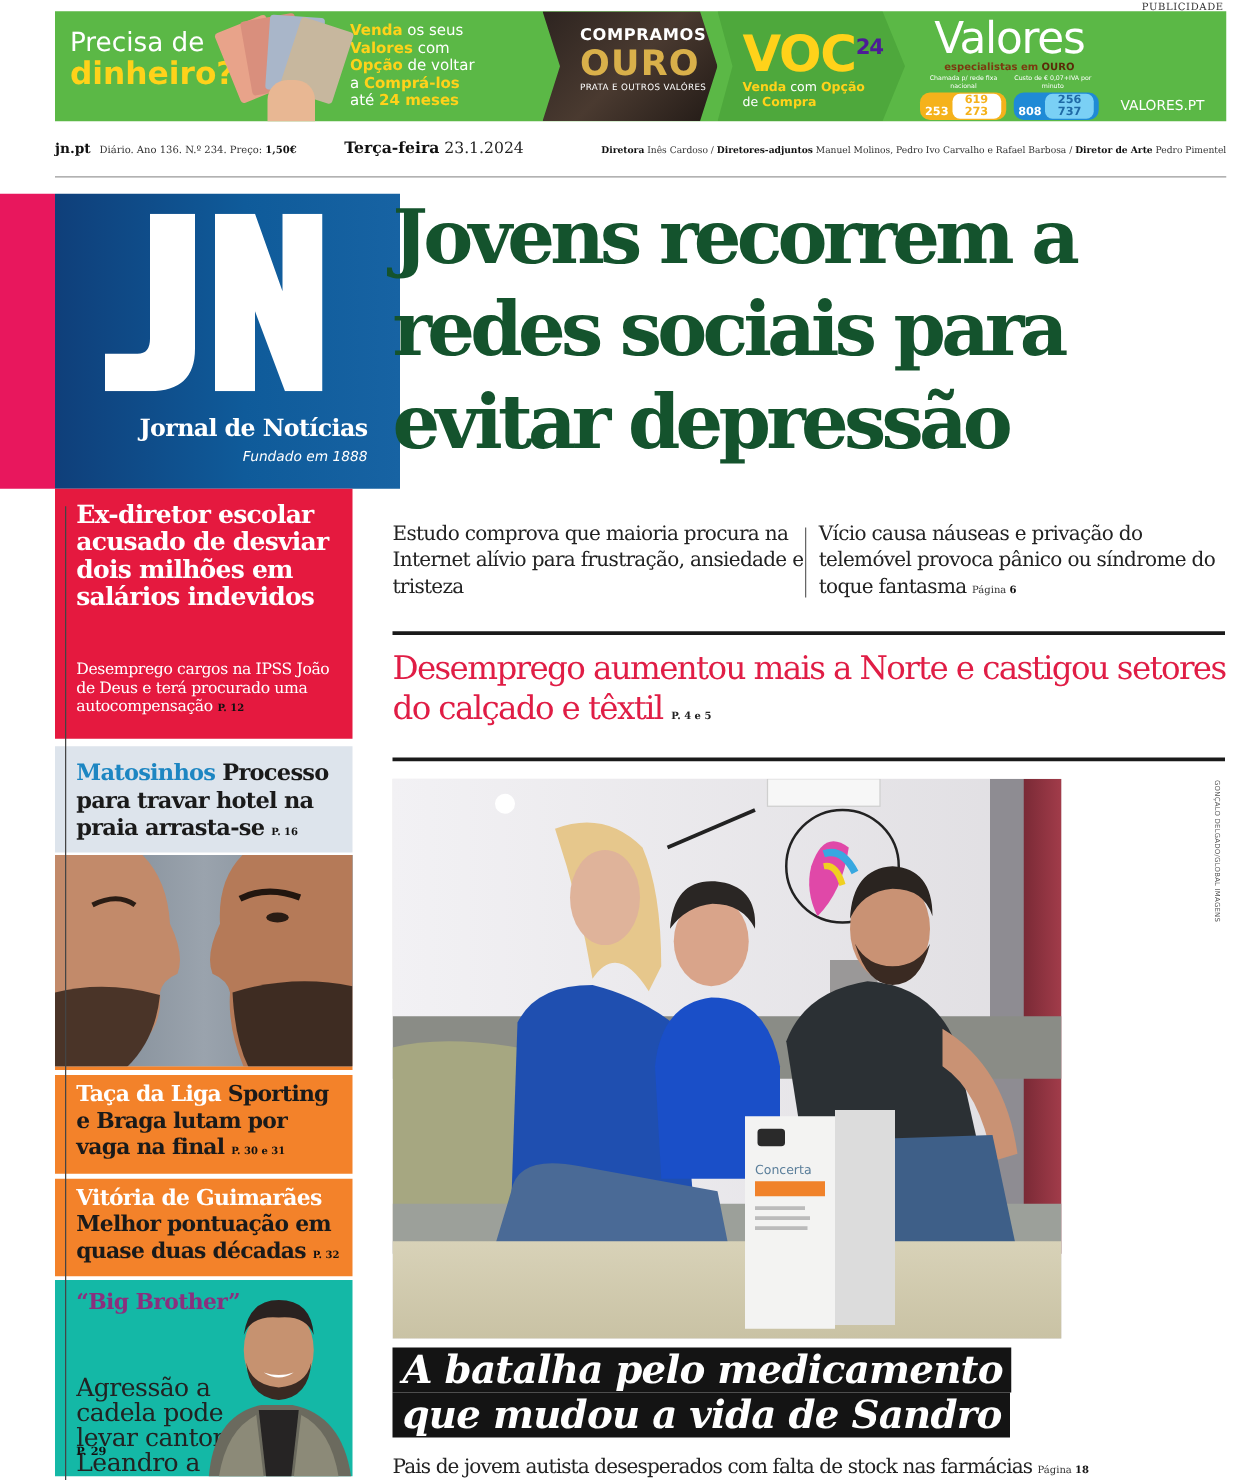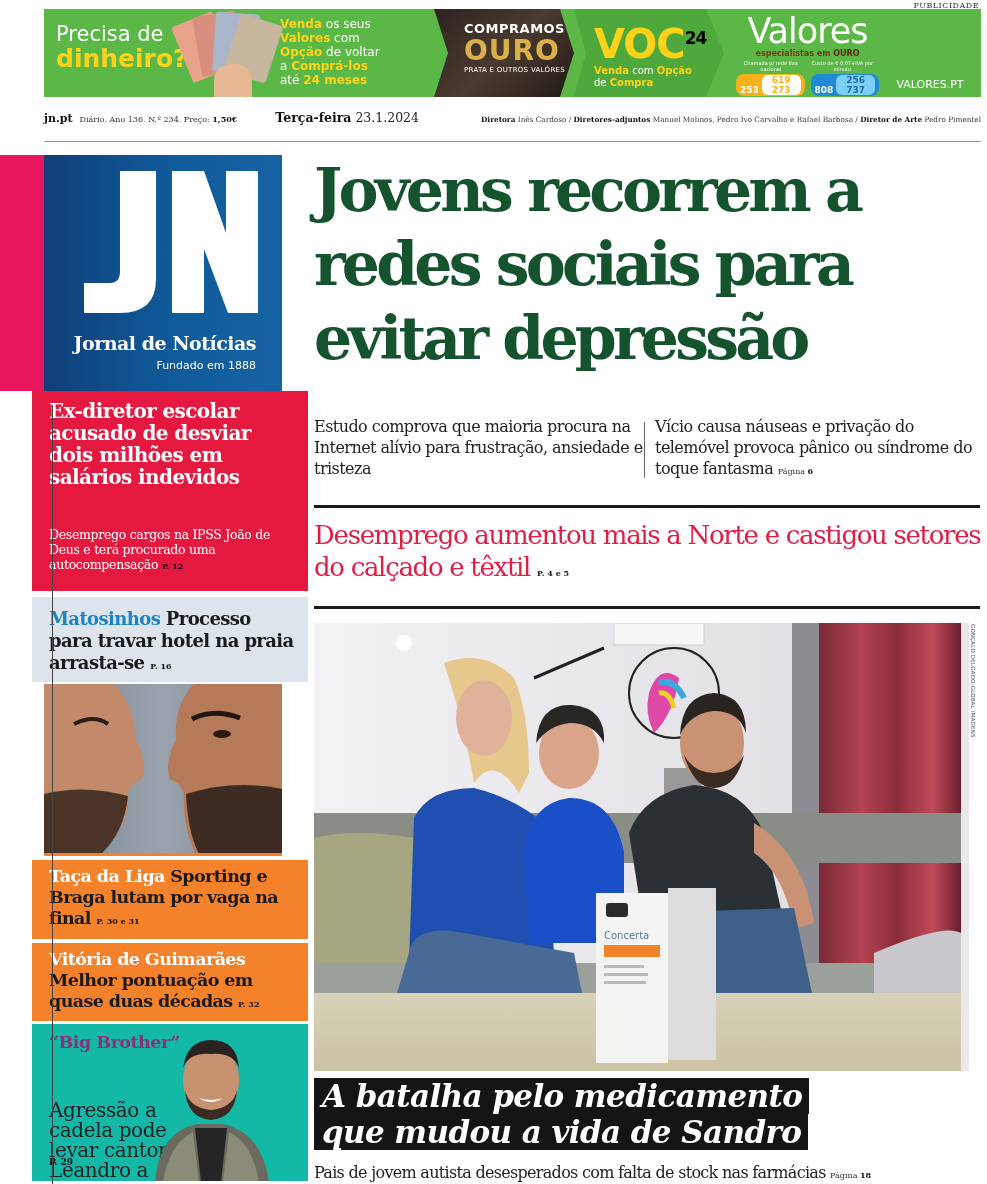--- a/index.html
+++ b/index.html
@@ -17,21 +17,21 @@
   .ad-money .hand { position: absolute; left: 40px; top: 55px; width: 38px; height: 40px; background: #e8b793; border-radius: 16px 16px 4px 4px; }
   .ad-s2 { width: 160px; padding: 8px 0 0 6px; font-family: "DejaVu Sans", sans-serif; font-size: 12px; line-height: 14px; color: #fff; }
   .ad-s2 b { color: #ffd21a; }
   .ad-s3 { width: 140px; background: linear-gradient(135deg, #2d2420 0%, #4a3a30 50%, #221a16 100%); clip-path: polygon(0 0, 90% 0, 100% 50%, 90% 100%, 0 100%, 10% 50%); padding: 12px 0 0 30px; color: #fff; font-family: "DejaVu Sans", sans-serif; }
   .ad-s3 .c1 { font-size: 13px; font-weight: bold; letter-spacing: .5px; }
   .ad-s3 .c2 { font-size: 28px; font-weight: bold; color: #d9b04a; line-height: 30px; letter-spacing: 1px; }
   .ad-s3 .c3 { font-size: 7px; letter-spacing: .3px; }
   .ad-s4 { width: 150px; padding: 8px 0 0 20px; background: #4ea83c; clip-path: polygon(0 0, 88% 0, 100% 50%, 88% 100%, 0 100%, 8% 50%); font-family: "DejaVu Sans", sans-serif; }
   .ad-s4 .v { font-size: 40px; font-weight: bold; color: #fff; line-height: 42px; letter-spacing: -1px; }
   .ad-s4 .v span { color: #ffd21a; }
-  .ad-s4 .v sup { font-size: 17px; color: #000000; vertical-align: 14px; }
+  .ad-s4 .v sup { font-size: 17px; color: #4c1d95; vertical-align: 14px; }
   .ad-s4 .t { font-size: 10px; color: #fff; line-height: 12px; }
   .ad-s4 .t b { color: #ffd21a; }
   .ad-s5 { width: 155px; padding: 4px 0 0 12px; font-family: "DejaVu Sans", sans-serif; color: #fff; text-align: center; }
   .ad-s5 .vl { font-size: 35px; line-height: 36px; font-weight: normal; letter-spacing: -1px; }
   .ad-s5 .sp { font-size: 8px; color: #7a3a10; font-weight: bold; }
   .ad-s5 .sp b { color: #5a2a08; }
   .ad-s5 .sm { display: flex; justify-content: space-between; font-size: 5px; line-height: 6px; margin-top: 2px; }
   .ad-s5 .ph { display: flex; justify-content: space-between; margin-top: 2px; gap: 6px; }
   .pill { border-radius: 8px; font-size: 9px; font-weight: bold; padding: 1px 4px; display: flex; gap: 3px; align-items: flex-end; }
   .pill.y { background: #f5b21b; }
@@ -50,29 +50,29 @@
   .infoline .issue { margin-right: 38px; }
   .infoline .issue b { color: #111; }
   .infoline .date { font-size: 12.5px; color: #222; margin-right: auto; }
   .infoline .date b { color: #111; }
   .infoline .staff { font-size: 7.3px; color: #333; }
   .infoline .staff b { color: #111; }
   .topline { position: absolute; left: 44px; right: 6px; top: 141px; height: 1px; background: #999; }
 
   
   .pinkbar { position: absolute; left: 0; top: 155px; width: 44px; height: 236px; background: #e8175d; }
-  .logo { position: absolute; left: 44px; top: 155px; width: 238px; height: 236px; background: linear-gradient(90deg, #0f3f7a 0%, #0f5b9a 55%, #1763a3 100%); }
+  .logo { position: absolute; left: 44px; top: 155px; width: 276px; height: 236px; background: linear-gradient(90deg, #0f3f7a 0%, #0f5b9a 55%, #1763a3 100%); }
   .logo .jn { position: absolute; left: 36px; top: 16px; width: 178px; height: 142px; }
   .logo .jn svg { width: 100%; height: 100%; }
   .logo .name { position: absolute; right: 26px; top: 177px; font-family: "DejaVu Serif", serif; font-size: 19px; font-weight: bold; color: #fff; letter-spacing: -0.5px; }
-  .logo .founded { position: absolute; right: 26px; top: 204px; font-family: "DejaVu Sans", sans-serif; font-size: 11px; color: #fff; }
+  .logo .founded { position: absolute; right: 26px; top: 204px; font-family: "DejaVu Sans", sans-serif; font-size: 11px; font-style: italic; color: #fff; }
 
   .vline { position: absolute; left: 52px; top: 405px; width: 1px; height: 779px; background: #444; }
 
-  .box { position: absolute; left: 32px; width: 276px; }
+  .box { position: absolute; left: 44px; width: 238px; }
   .box-red { top: 391px; height: 200px; background: #e5193f; color: #fff; padding: 9px 10px 0 17px; }
   .box-red .h { font-family: "DejaVu Serif", serif; font-size: 20px; line-height: 22px; font-weight: bold; letter-spacing: -0.6px; }
   .box-red .s { font-family: "DejaVu Serif", serif; font-size: 12.5px; line-height: 15px; margin-top: 39px; letter-spacing: -0.3px; }
   .pg { font-family: "DejaVu Serif", serif; font-weight: bold; font-size: 8px; color: #111; letter-spacing: 0; }
 
   .box-grey { top: 597px; height: 85px; background: #dde4ec; padding: 11px 10px 0 17px; }
   .box-grey .h { font-family: "DejaVu Serif", serif; font-size: 18px; line-height: 22px; font-weight: bold; color: #1a1a1a; letter-spacing: -0.6px; }
   .box-grey .h .kw { color: #1d86c2; }
 
   .photo-coaches { position: absolute; left: 44px; top: 684px; width: 238px; height: 172px; overflow: hidden; background: linear-gradient(90deg, #8a6a58 0%, #b78c74 25%, #8f97a2 45%, #8e96a0 55%, #a87a60 70%, #6a4a3a 100%); border-bottom: 3px solid #f3822a; }
@@ -98,21 +98,21 @@
   .deck2 { flex: 1; }
   .deck .pgs { font-size: 8px; color: #333; letter-spacing: 0; }
   .deck .pgs b { color: #111; }
 
   .rule { position: absolute; left: 314px; width: 666px; height: 3px; background: #1a1a1a; }
   .rule1 { top: 505px; }
   .rule2 { top: 606px; }
   .red-head { position: absolute; left: 314px; top: 519px; width: 670px; font-family: "DejaVu Serif", serif; font-size: 26px; line-height: 32px; color: #e01d45; letter-spacing: -1.3px; font-weight: normal; }
   .red-head .pg { color: #222; font-size: 8px; letter-spacing: 0; }
 
-  .main-photo { position: absolute; left: 314px; top: 623px; width: 655px; height: 448px; overflow: hidden; background: #e9e8ea; }
+  .main-photo { position: absolute; left: 314px; top: 623px; width: 535px; height: 448px; overflow: hidden; background: #e9e8ea; text-align: right; }
   .credit { position: absolute; left: 966px; top: 624px; width: 10px; height: 200px; writing-mode: vertical-rl; font-family: "DejaVu Sans", sans-serif; font-size: 5.5px; color: #555; letter-spacing: .2px; }
 
   .caption-block { position: absolute; left: 314px; top: 1078px; }
   .cap-line { display: inline-block; background: #141414; color: #fff; font-family: "DejaVu Serif", serif; font-style: italic; font-weight: bold; font-size: 31px; line-height: 36px; padding: 0 7px 0 8px; letter-spacing: -0.6px; margin-bottom: 0; }
   .cap-l2 { margin-top: 0; }
   .sub-cap { position: absolute; left: 314px; top: 1163px; font-family: "DejaVu Serif", serif; font-size: 16px; line-height: 20px; color: #222; letter-spacing: -0.7px; white-space: nowrap; }
   .sub-cap .pgs { font-size: 8px; letter-spacing: 0; color: #333; }
   .sub-cap .pgs b { color: #111; }
 </style>
 </head>

